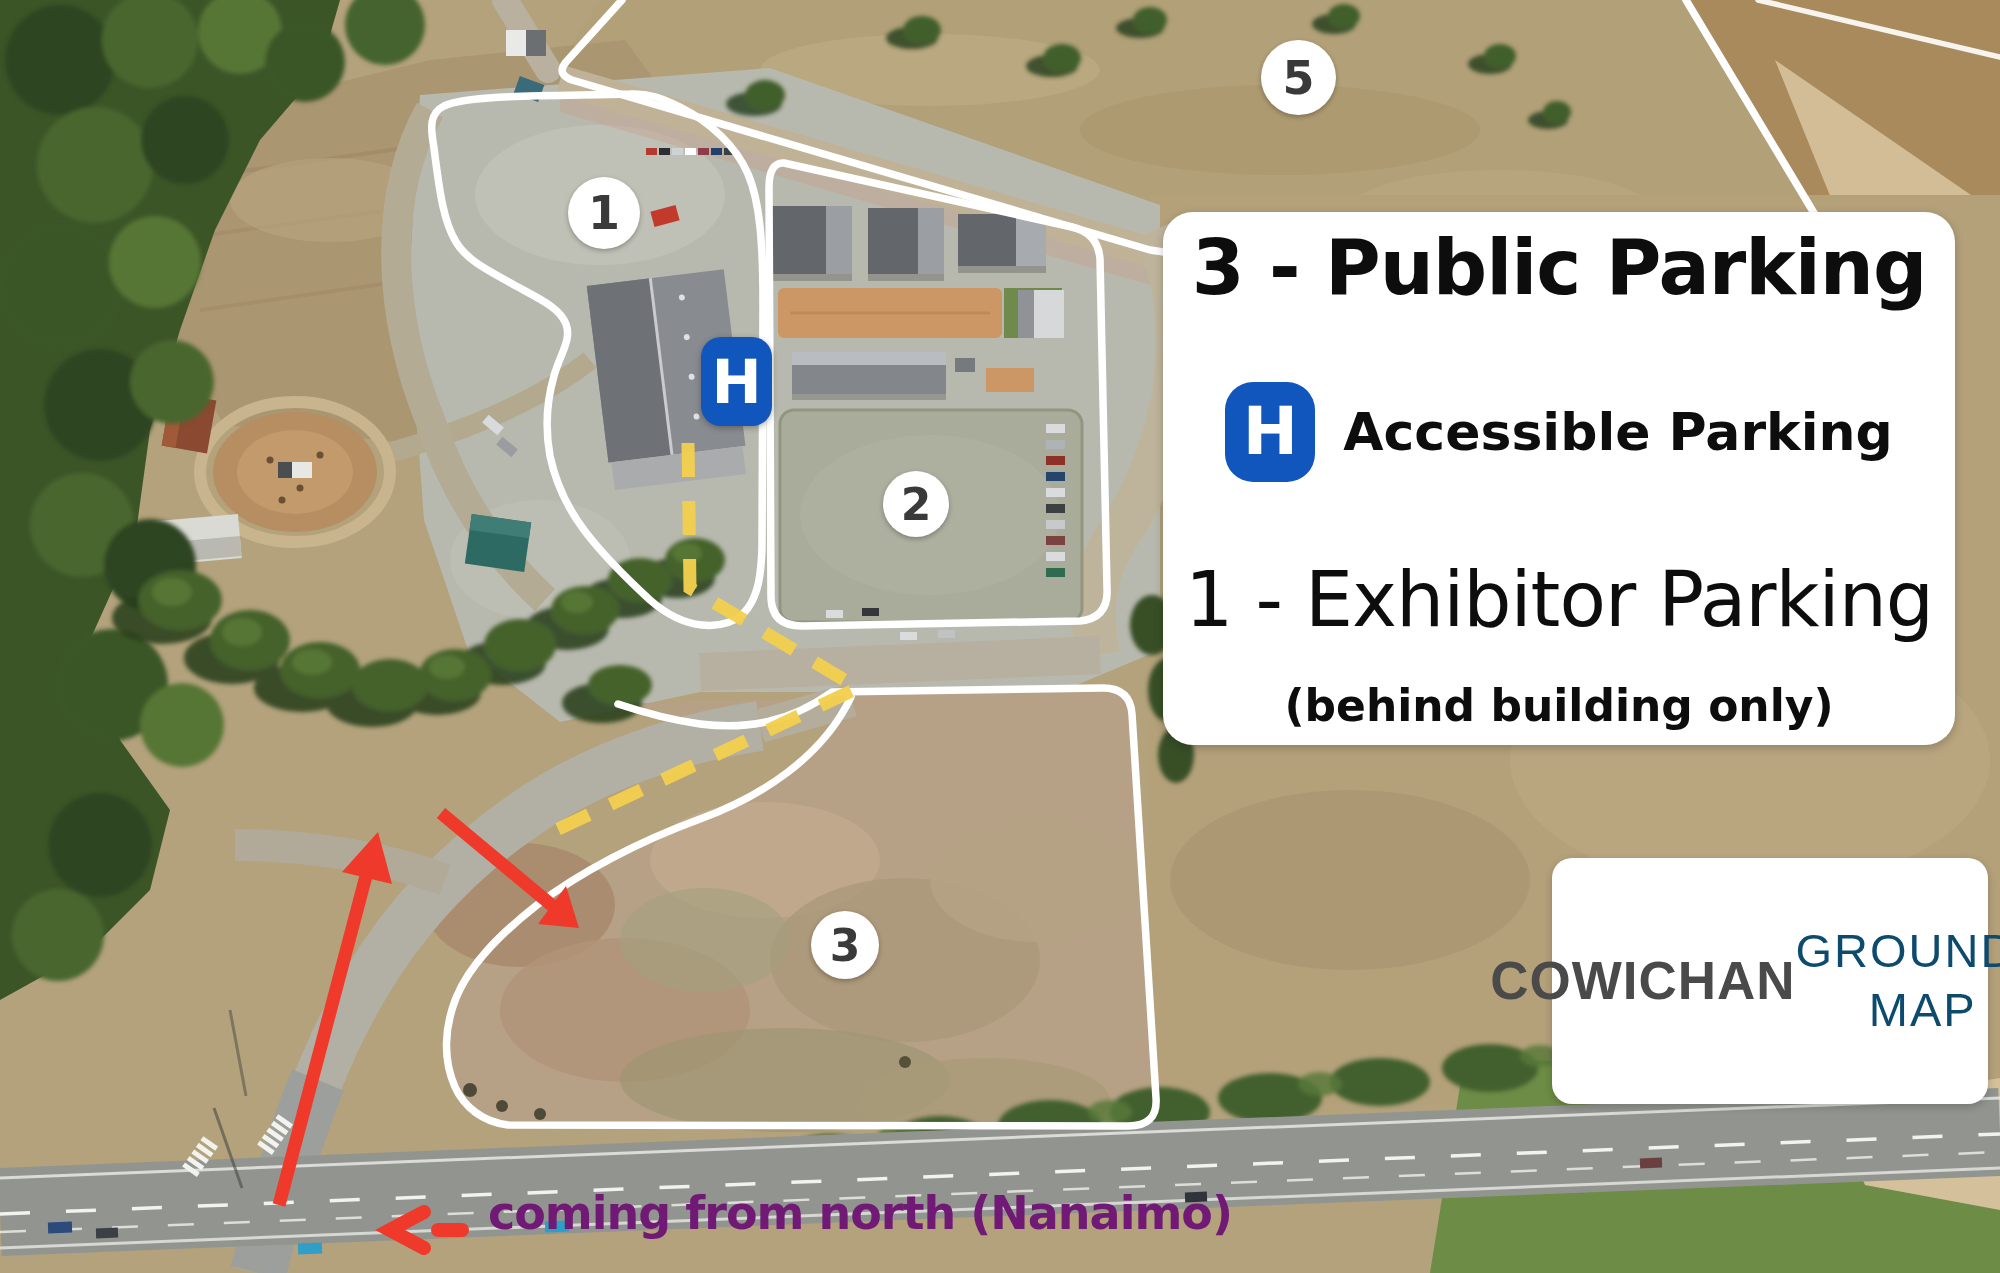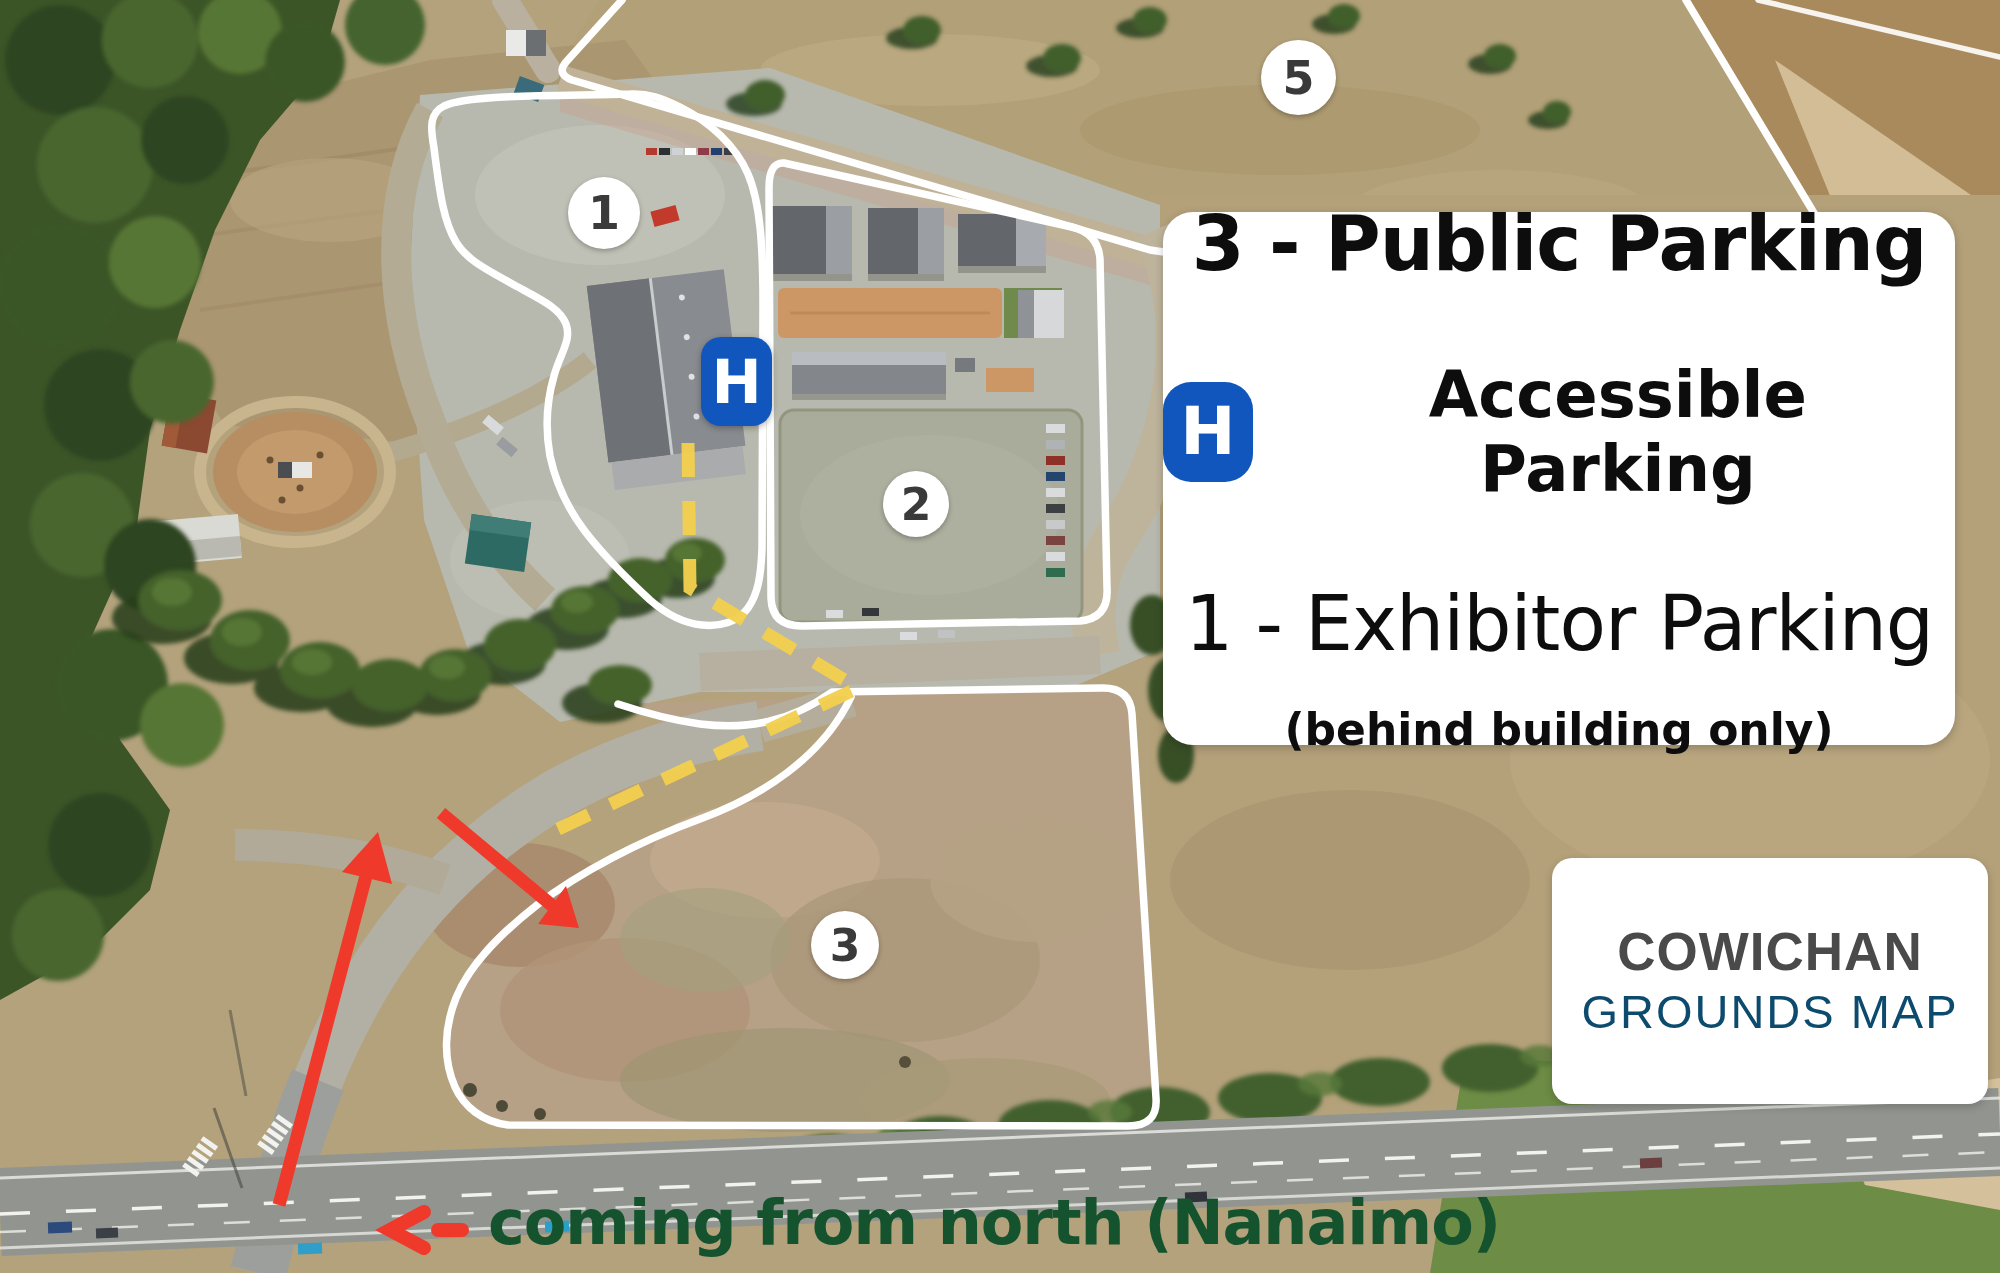--- a/index.html
+++ b/index.html
@@ -39,43 +39,43 @@
   .legend .l2 { font-size:76px; font-weight:bold; line-height:1.0; margin-top:26px;
                 display:flex; align-items:center; letter-spacing:-1px; }
   .legend .dashes { display:inline-flex; gap:10px; margin-left:30px; }
   .legend .ldash { width:25px; height:10px; background:#f2cf4e; border-radius:2px; }
   .legend .hrow { display:flex; align-items:center; margin-top:40px; }
   .legend .hicon {
     width:90px; height:100px; background:#1156bc; border-radius:28px;
     display:flex; align-items:center; justify-content:center;
     color:#fff; font-size:66px; font-weight:bold;
   }
-  .legend .hlabel { font-size:64px; font-weight:bold; margin-left:28px; }
+  .legend .hlabel { font-size:52px; font-weight:bold; margin-left:28px; }
   .legend .l3 { font-size:76px; font-weight:normal; line-height:1.0; margin-top:44px; letter-spacing:-1px; }
   .legend .l4 { font-size:44px; font-weight:bold; line-height:1.0; margin-top:10px; }
 
   
   .title-card {
     position:absolute; left:1552px; top:858px; width:436px; height:246px;
     background:#ffffff; border-radius:20px;
     box-shadow:0 3px 8px rgba(0,0,0,.2);
-    display:flex; flex-direction:column; align-items:center; justify-content:center;
+    display:flex; flex-direction:row; align-items:center; justify-content:center;
     color:#4a4a4a; text-align:center;
     font-family:"Liberation Sans","DejaVu Sans",sans-serif;
   }
   .title-card .t1, .title-card .t2 { font-size:53px; font-weight:bold; letter-spacing:1px; line-height:1.2; }
   .title-card .t3 { font-size:47px; font-weight:normal; letter-spacing:2px; line-height:1.25; color:#0c4a6e; }
 
   
   .caption {
     position:absolute; left:372px; top:1186px;
     display:flex; align-items:center;
   }
   .caption .ctext {
-    margin-left:20px; color:#14532d; font-size:62px; font-weight:bold;
+    margin-left:20px; color:#701a75; font-size:46px; font-weight:bold;
     letter-spacing:-1px; white-space:nowrap;
   }
 </style>
 </head>
 <body>
 
 <div class="stage">
 
   <svg width="2000" height="1273" viewBox="0 0 2000 1273">
     <defs>

